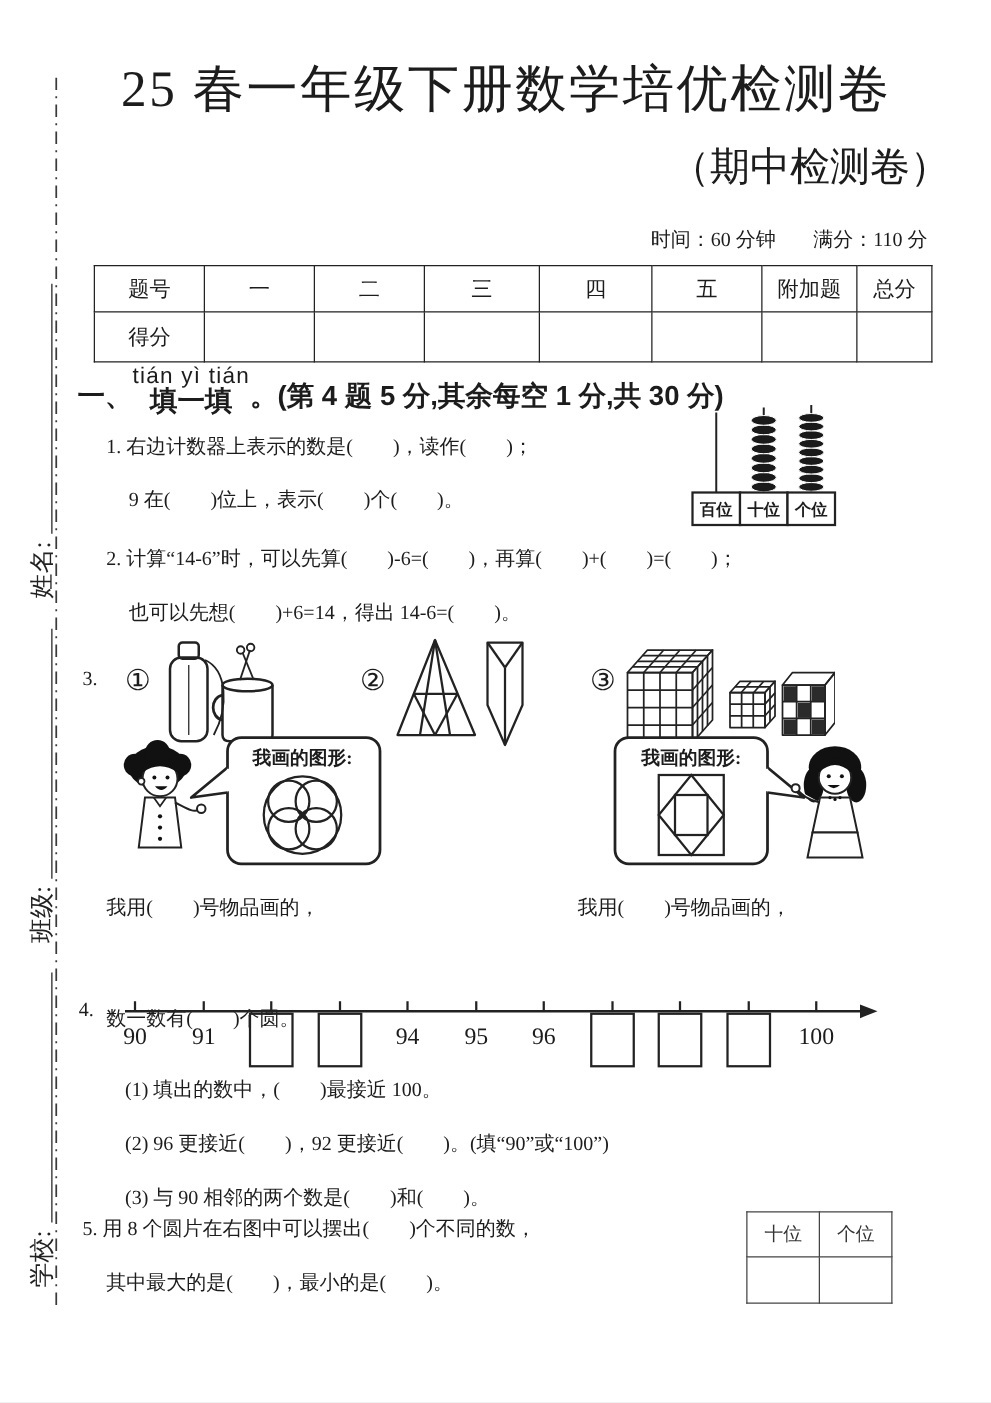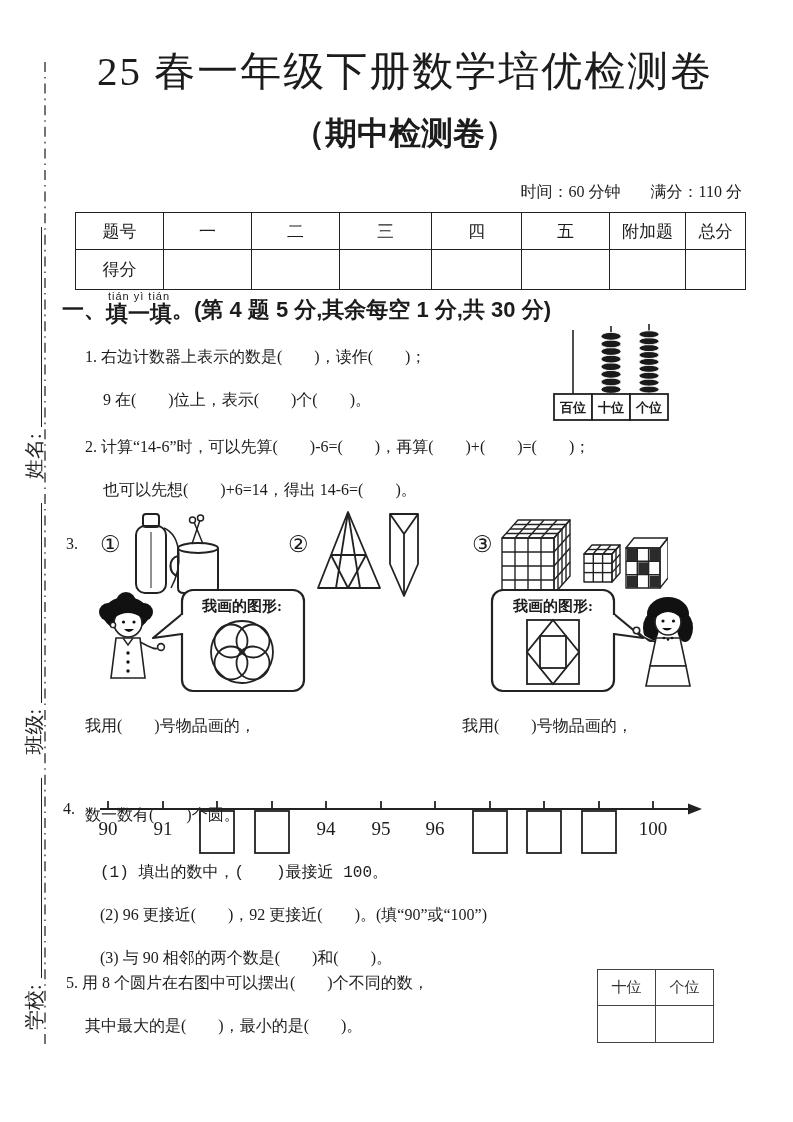--- a/index.html
+++ b/index.html
@@ -3,33 +3,33 @@
 <meta charset="utf-8">
 <style>
   html,body{margin:0;padding:0;background:#e8e8e8;}
   .page{
     position:relative;width:793px;height:1122px;margin:0 auto;background:#ffffff;
     font-family:"Liberation Serif","DejaVu Serif",serif;color:#1c1c1c;overflow:hidden;
   }
   .abs{position:absolute;}
   
   .title{top:44px;left:50px;width:710px;text-align:center;font-size:41px;font-weight:normal;letter-spacing:2px;white-space:nowrap;}
-  .subtitle{top:112px;left:50px;width:710px;text-align:center;font-size:32px;font-weight:bold;}
+  .subtitle{top:112px;left:50px;width:710px;text-align:right;font-size:32px;font-weight:normal;}
   .meta{top:182px;left:50px;width:692px;text-align:right;font-size:16px;}
   .meta span{margin-left:26px;}
   
   .score-table{top:212px;left:75px;}
   table.score{border-collapse:collapse;table-layout:fixed;}
   table.score td{border:1.7px solid #222;text-align:center;font-size:17px;padding:0;}
   table.score tr.hd td{height:36px;}
   table.score tr.bd td{height:39px;}
   
   .sec1{top:291px;left:62px;display:flex;align-items:flex-end;font-family:"Liberation Sans","DejaVu Sans",sans-serif;font-weight:bold;font-size:22px;white-space:nowrap;}
   .ruby{display:inline-flex;flex-direction:column;align-items:center;line-height:1;}
-  .pinyin{font-size:11px;font-weight:normal;letter-spacing:1px;margin-bottom:1px;}
+  .pinyin{font-size:18px;font-weight:normal;letter-spacing:1px;margin-bottom:1px;}
   
   .qt{font-size:16px;white-space:nowrap;text-align:right;}
   
   .dashline{left:43px;top:62px;}
   .sidebar-strip{left:2px;top:1122px;width:1060px;height:42px;transform:rotate(-90deg);transform-origin:0 0;display:flex;align-items:flex-end;padding-left:92px;box-sizing:border-box;}
   .sidebar-label{font-size:20px;color:#222;line-height:1;}
   .sidebar-line{display:inline-block;width:200px;border-bottom:1.7px solid #222;height:18px;margin:0 24px 2px 6px;}
   
   .q5table{top:969px;left:597px;}
   table.pv{border-collapse:collapse;table-layout:fixed;}
@@ -355,21 +355,21 @@
       <text x="234" y="42">94</text>
       <text x="289" y="42">95</text>
       <text x="343" y="42">96</text>
       <text x="398" y="42"></text>
       <text x="452" y="42"></text>
       <text x="507" y="42"></text>
       <text x="561" y="42">100</text>
     </g>
   </svg>
 
-  <div class="abs qt" style="top:862px;left:100px;font-family:Liberation Mono, monospace;">(1) 填出的数中，(　　)最接近 100。</div>
+  <div class="abs qt" style="top:862px;left:100px;">(1) 填出的数中，(　　)最接近 100。</div>
   <div class="abs qt" style="top:905px;left:100px;">(2) 96 更接近(　　)，92 更接近(　　)。(填“90”或“100”)</div>
   <div class="abs qt" style="top:948px;left:100px;">(3) 与 90 相邻的两个数是(　　)和(　　)。</div>
 
   <div class="abs qt" style="top:973px;left:66px;">5. 用 8 个圆片在右图中可以摆出(　　)个不同的数，</div>
   <div class="abs qt" style="top:1016px;left:85px;">其中最大的是(　　)，最小的是(　　)。</div>
 
   <div class="abs q5table">
     <table class="pv">
       <tbody>
           <tr class="hd">

